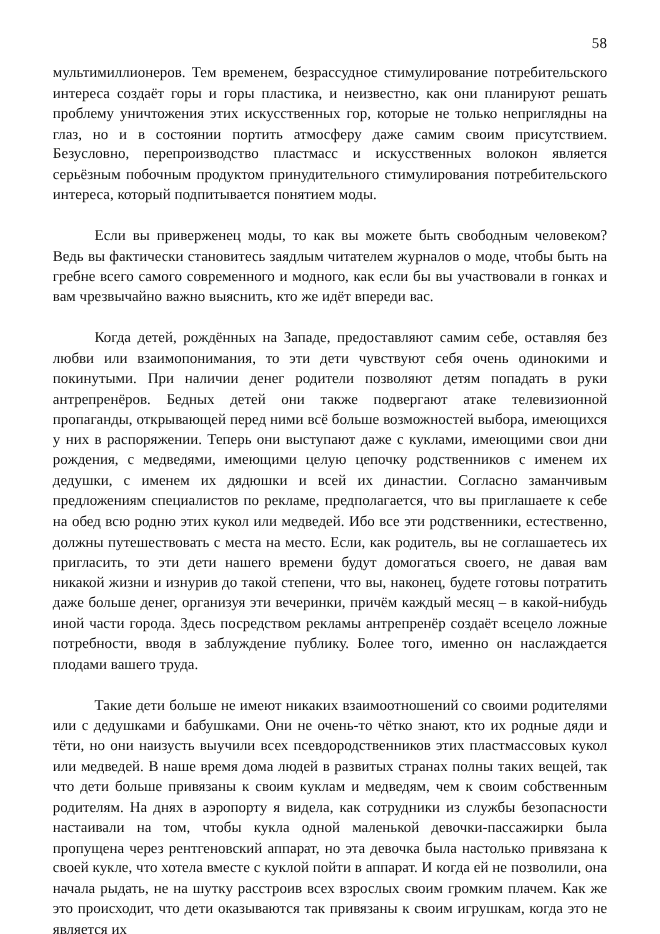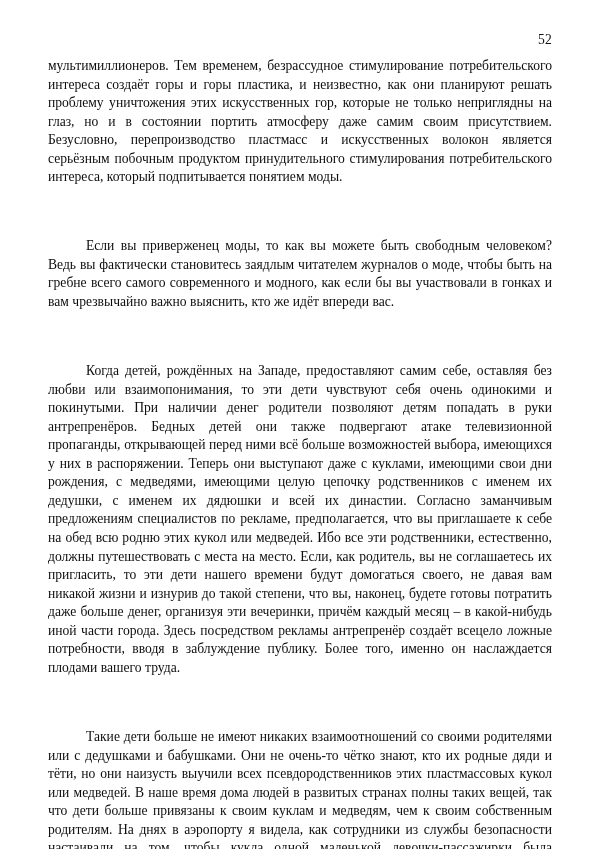--- a/index.html
+++ b/index.html
@@ -45,34 +45,33 @@
   }
   .para {
     margin: 0 0 0 0;
     text-align: justify;
     text-justify: inter-word;
     hyphens: none;
     word-spacing: 0.1px;
   }
   .para.indent {
     text-indent: 38px;
-    margin-top: 32px;
   }
   .para-gap {
     height: 18.55px;
   }
   
   .para:last-child { }
 </style>
 </head>
 <body>
 
 <div class="page">
 
-  <div class="page-number">52</div>
+  <div class="page-number">58</div>
 
   <div class="body-text">
 
     <p class="para">мультимиллионеров. Тем временем, безрассудное стимулирование потребительского интереса создаёт горы и горы пластика, и неизвестно, как они планируют решать проблему уничтожения этих искусственных гор, которые не только неприглядны на глаз, но и в состоянии портить атмосферу даже самим своим присутствием. Безусловно, перепроизводство пластмасс и искусственных волокон является серьёзным побочным продуктом принудительного стимулирования потребительского интереса, который подпитывается понятием моды.</p>
 
     <div class="para-gap"></div>
 
     <p class="para indent">Если вы приверженец моды, то как вы можете быть свободным человеком? Ведь вы фактически становитесь заядлым читателем журналов о моде, чтобы быть на гребне всего самого современного и модного, как если бы вы участвовали в гонках и вам чрезвычайно важно выяснить, кто же идёт впереди вас.</p>
 
     <div class="para-gap"></div>

